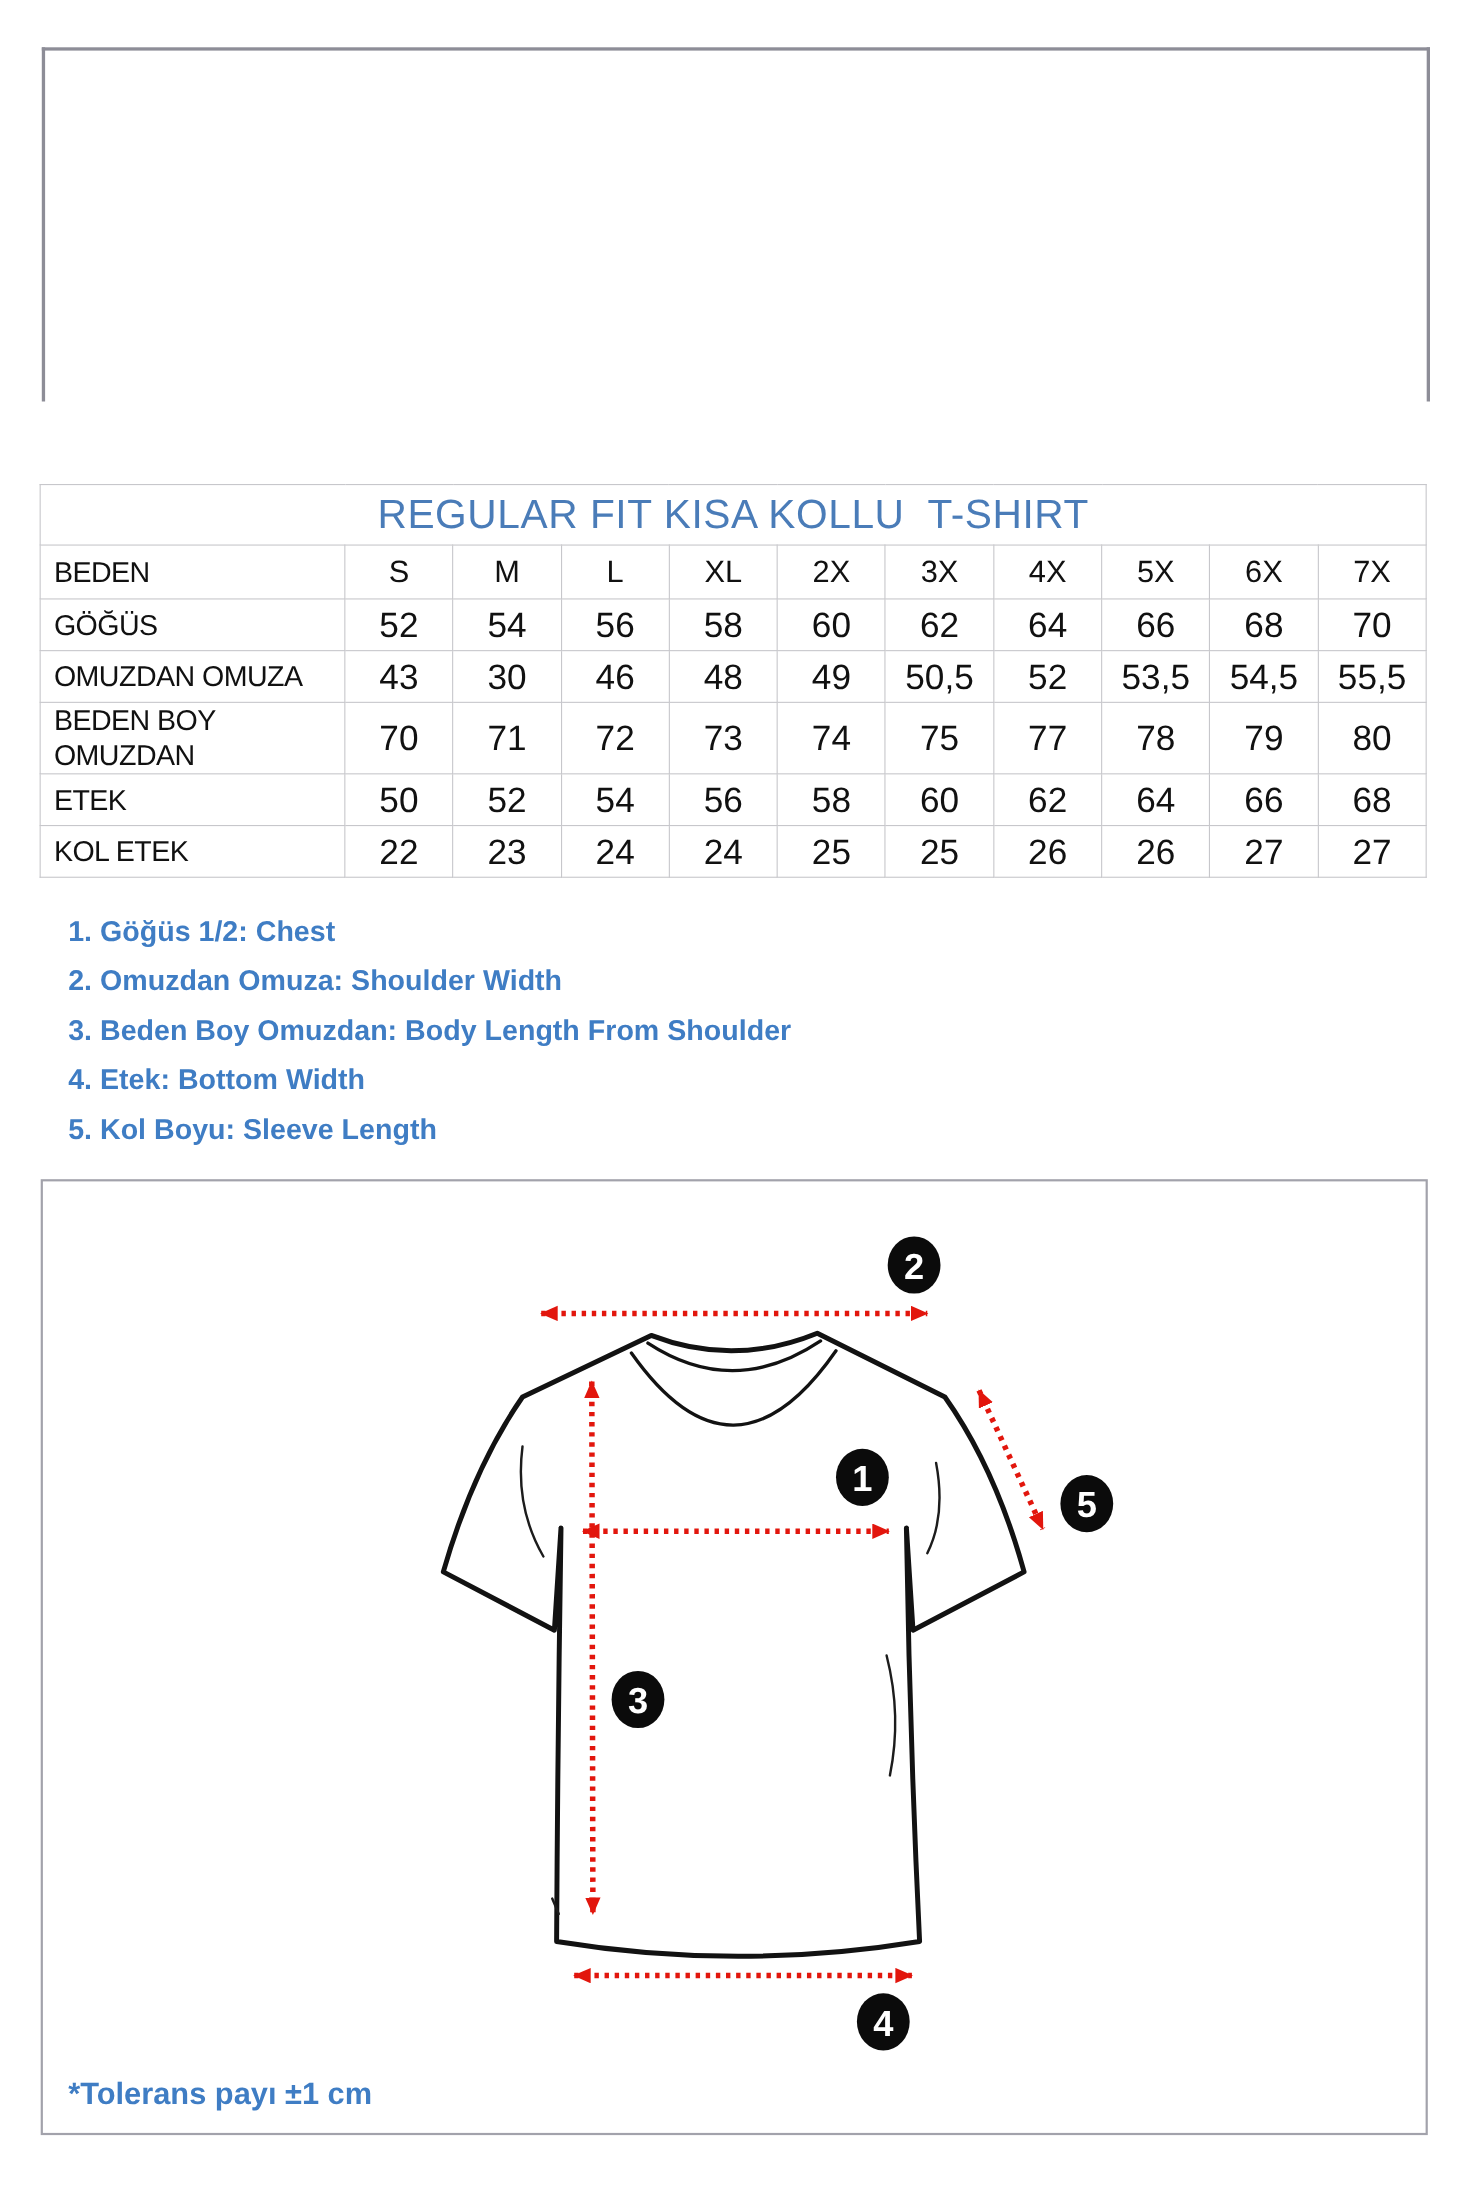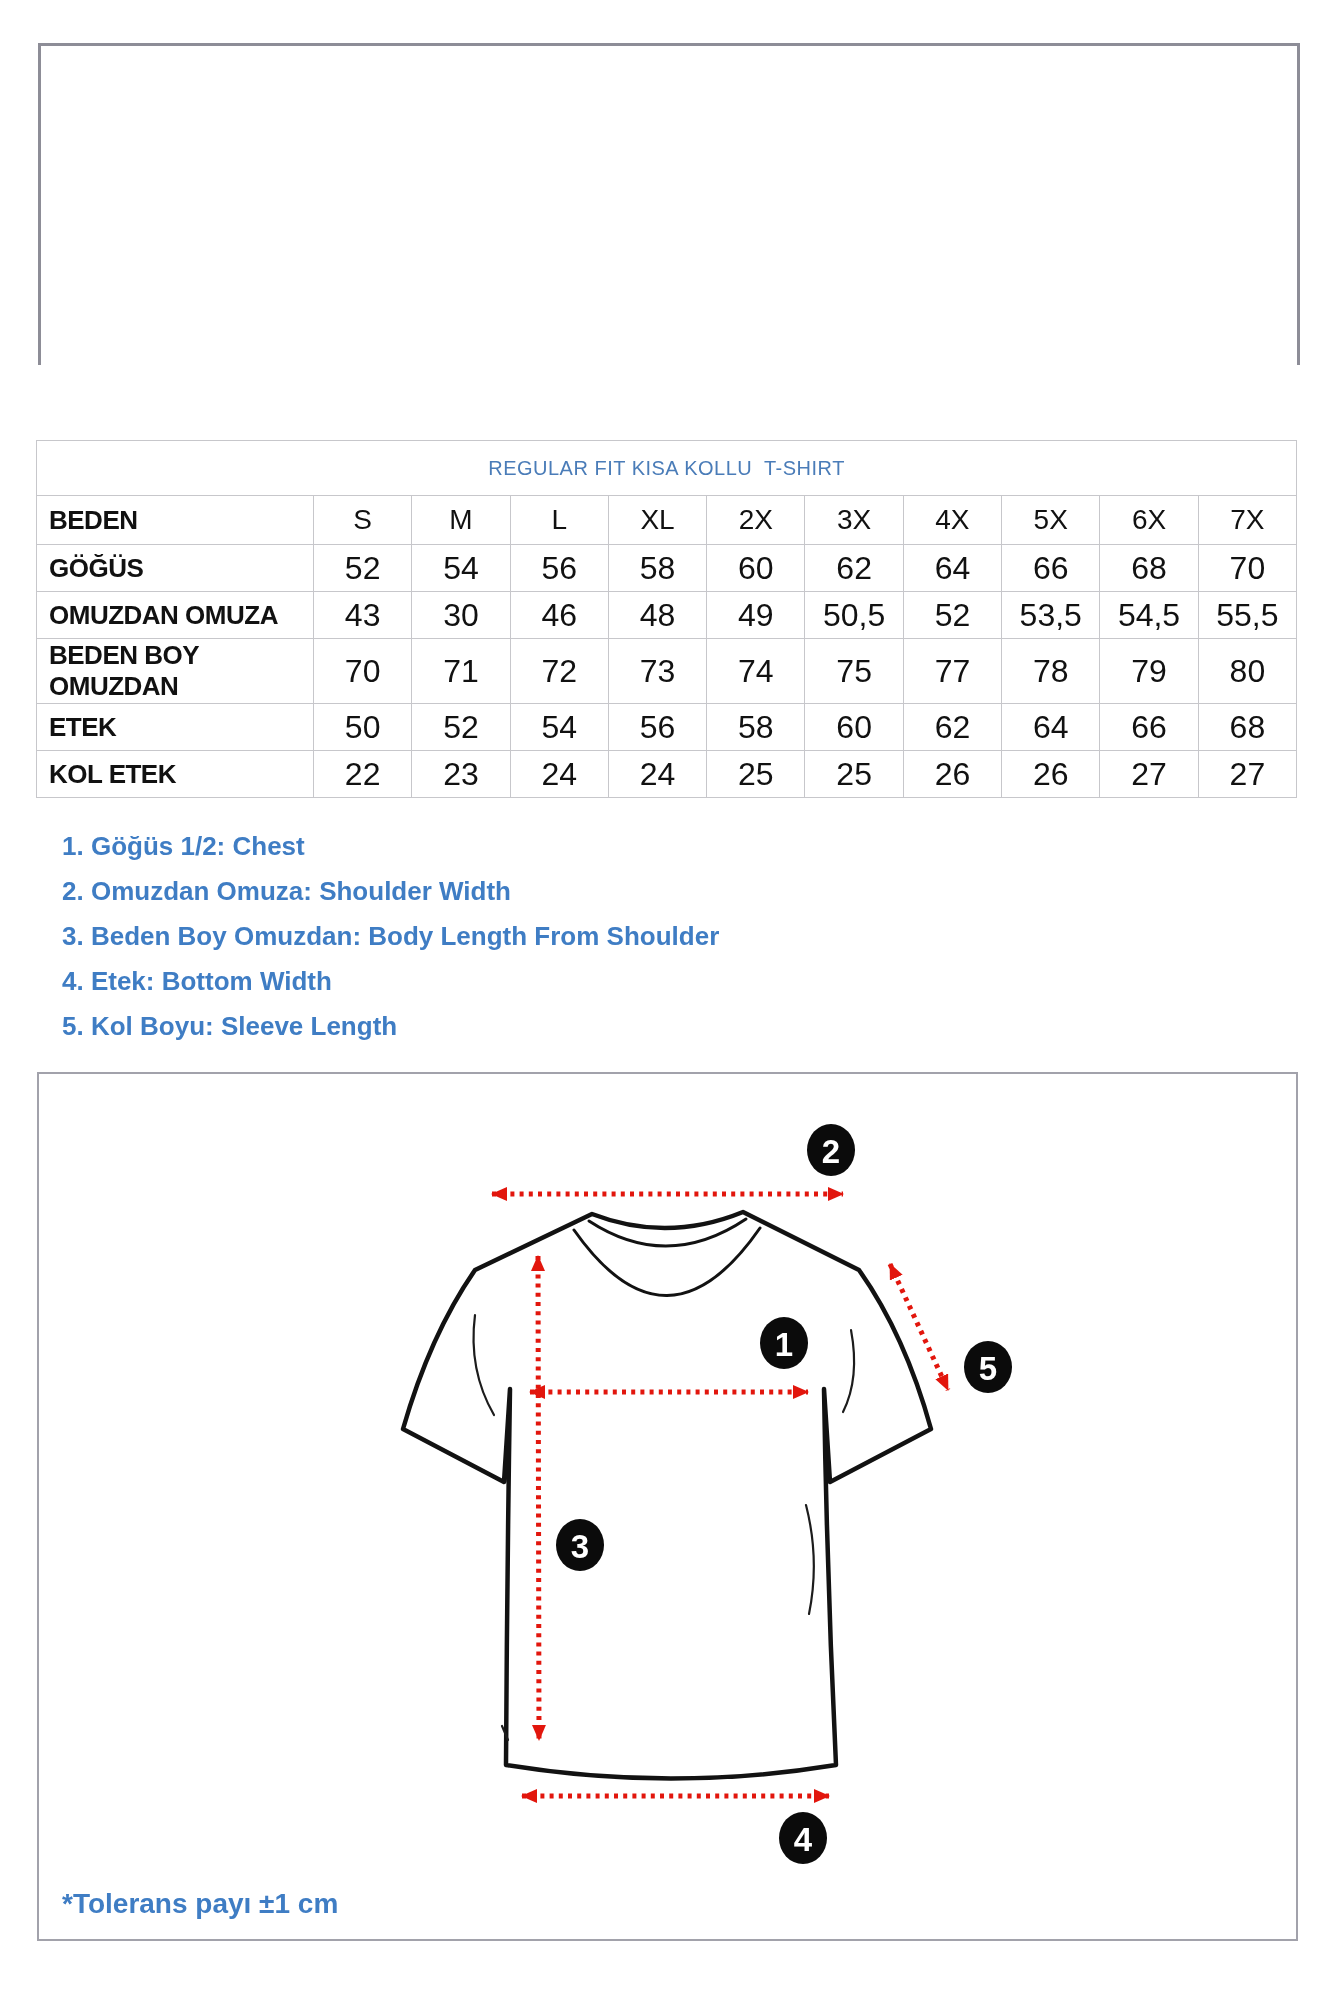--- a/index.html
+++ b/index.html
@@ -16,25 +16,25 @@
 
   
   #top-box{position:absolute;left:38px;top:43px;width:1262px;height:322px;box-sizing:border-box;
            border-top:3px solid var(--box-gray);border-left:3px solid var(--box-gray);
            border-right:3px solid var(--box-gray);border-bottom:none;background:#ffffff;}
 
   
   #table-wrap{position:absolute;left:36px;top:440px;width:1260px;}
   table{border-collapse:collapse;table-layout:fixed;width:1260px;}
   td{border:1px solid var(--grid-gray);color:#111;overflow:hidden;}
-  td.title-cell{height:52px;text-align:center;font-size:20px;color:var(--title-blue);
+  td.title-cell{height:52px;text-align:center;font-size:37px;color:var(--title-blue);
                 white-space:pre;letter-spacing:0.5px;}
   tr.header-row td{height:46px;}
   tr.data-row td{height:44px;}
-  td.rowlabel{text-align:left;padding-left:12px;font-weight:bold;font-size:26px;letter-spacing:-0.5px;}
+  td.rowlabel{text-align:left;padding-left:12px;font-weight:normal;font-size:26px;letter-spacing:-0.5px;}
   td.sizecell{text-align:center;font-size:28px;font-weight:normal;}
   td.valuecell{text-align:center;font-size:32px;font-weight:normal;}
 
   
   #legend{position:absolute;left:62px;top:824px;}
   .legend-item{height:45px;line-height:45px;font-size:26px;font-weight:bold;color:var(--legend-blue);}
 
   
   #diagram-box{position:absolute;left:37px;top:1072px;width:1261px;height:869px;box-sizing:border-box;
                border:2px solid #a2a2ab;background:#ffffff;}

